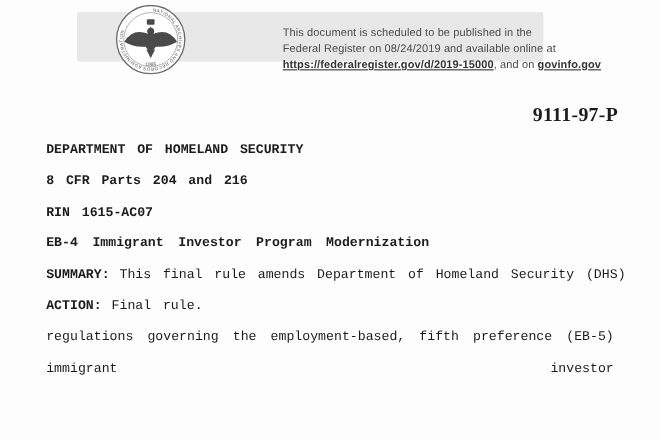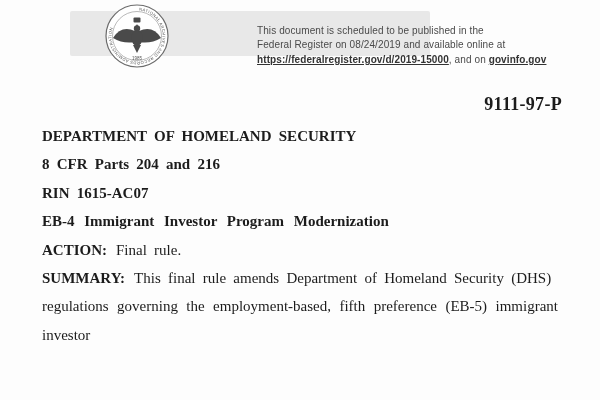--- a/index.html
+++ b/index.html
@@ -10,21 +10,21 @@
     position: relative;
     font-family: "Liberation Serif", serif;
     color: #1c1c1c;
   }
   .page { position: absolute; inset: 0; }
 
   
   .banner {
     position: absolute;
     left: 70px; top: 11px;
-    width: 360px; height: 45px;
+    width: 424px; height: 45px;
     background: #e8e8e8;
     border-radius: 2px;
   }
   .banner-text {
     position: absolute;
     left: 187px; top: 13px;
     font-family: "Liberation Sans", sans-serif;
     font-size: 10px;
     line-height: 14.4px;
     color: #4a4a4a;
@@ -52,24 +52,25 @@
     letter-spacing: 0.3px;
   }
 
   
   .docbody {
     position: absolute;
     left: 42px; top: 122px;
     width: 516px;
   }
   .line {
-    font-size: 15px;
+    font-size: 12px;
     line-height: 28.4px;
     white-space: nowrap;
     word-spacing: 3.5px;
+    font-family: Liberation Mono, monospace;
   }
   .b { font-weight: bold; }
   .label { font-weight: bold; margin-right: 9px; }
   .title-line { word-spacing: 6px; }
   .just {
     white-space: normal;
     text-align: justify;
     text-align-last: justify;
   }
 </style>
@@ -108,19 +109,19 @@
     <text x="32" y="56" font-size="4.5" fill="#555555" text-anchor="middle" font-family="Liberation Sans, sans-serif">1985</text>
   </svg>
 
   <div class="billing">9111-97-P</div>
 
   <div class="docbody">
     <div class="line b">DEPARTMENT OF HOMELAND SECURITY</div>
     <div class="line b">8 CFR Parts 204 and 216</div>
     <div class="line b">RIN 1615-AC07</div>
     <div class="line b title-line">EB-4 Immigrant Investor Program Modernization</div>
+    <div class="line"><span class="label">SUMMARY:</span><span>This final rule amends Department of Homeland Security (DHS)</span></div>
     <div class="line"><span class="label">ACTION:</span><span>Final rule.</span></div>
-    <div class="line"><span class="label">SUMMARY:</span><span>This final rule amends Department of Homeland Security (DHS)</span></div>
     <div class="line just">regulations governing the employment-based, fifth preference (EB-5) immigrant investor</div>
 
   </div>
 
 </div>
 
 </body></html>

